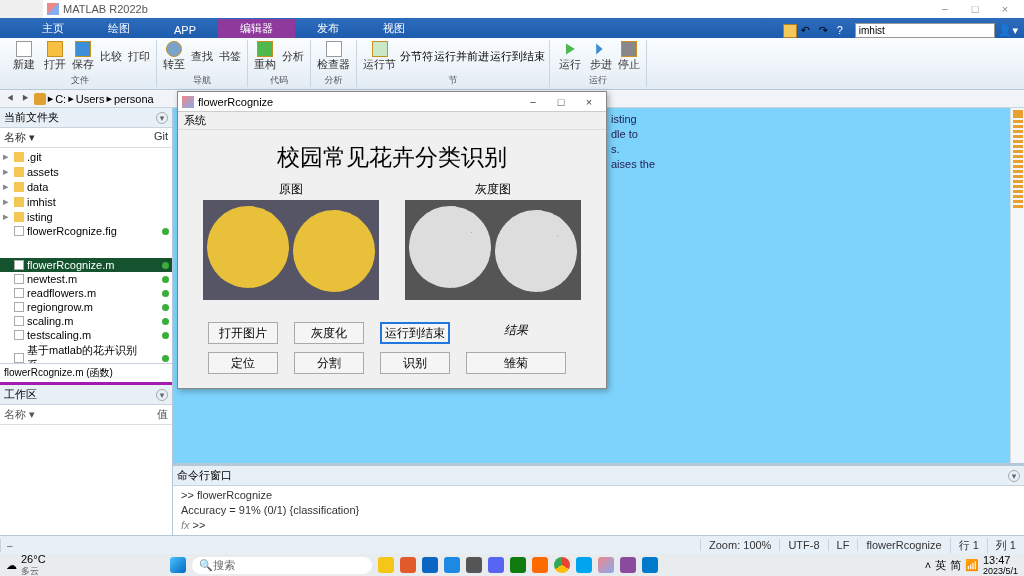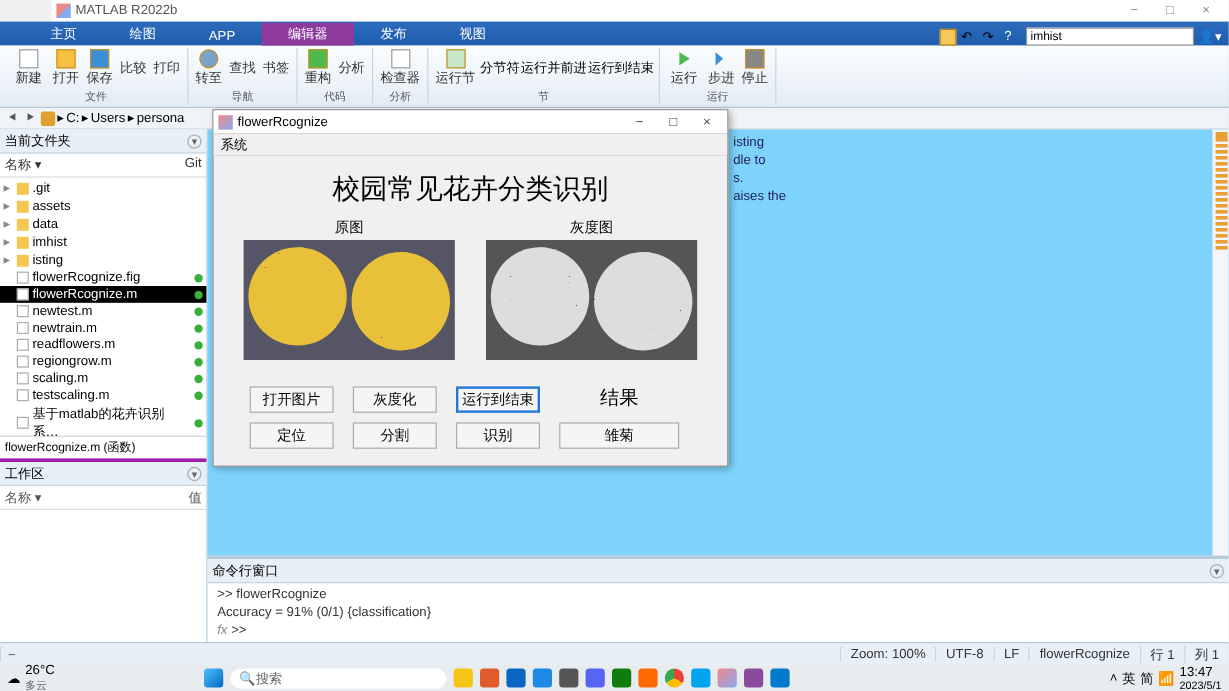--- a/index.html
+++ b/index.html
@@ -42,21 +42,21 @@
 .main { display:flex; height:calc(100% - 18px - 20px - 52px - 18px - 19px - 22px); }
 
 
 .leftpanel { width:173px; background:#fff; display:flex; flex-direction:column; border-right:1px solid #b5c8d8; }
 .panelhead { background:#e8f0f7; border-bottom:1px solid #c9d4de; padding:2px 4px; font-size:10px; display:flex; align-items:center; }
 .panelhead .x { margin-left:auto; color:#666; width:12px; height:12px; border:1px solid #aaa; border-radius:50%; text-align:center; line-height:10px; font-size:9px; }
 .treehead { display:flex; padding:2px 4px; font-size:10px; color:#333; border-bottom:1px solid #ddd; }
 .treehead span:first-child { flex:1; }
 .tree { flex:1; overflow:auto; padding:1px 0; }
 .treeitem { display:flex; align-items:center; padding:1px 3px; font-size:10px; gap:3px; }
-.treeitem.sel { background:#000000; color:#fff; }
+.treeitem.sel { background:#14532d; color:#fff;margin-top:20px; }
 .ticon { width:10px; height:10px; }
 .ticon.folder { background:#f4c754; }
 .ticon.file { background:#fff; border:1px solid #aaa; }
 .ticon.m { background:#fff; border:1px solid #aaa; position:relative; }
 .dot-green { width:7px; height:7px; border-radius:50%; background:#3aae3a; margin-left:auto; }
 .footline { border-top:1px solid #c9d4de; padding:2px 4px; font-size:10px; background:#fff; }
 
 
 .ws { border-top:3px solid #a21caf; }
 .wshead { display:flex; padding:2px 4px; font-size:10px; color:#555; border-bottom:1px solid #ddd; }
@@ -101,21 +101,21 @@
 .fakeimg { width:176px; height:100px; background:#556; position:relative; overflow:hidden; }
 .flower { position:absolute; width:70px; height:70px; border-radius:50%; background:radial-gradient(circle,#f5b820 0%,#f0a810 55%,transparent 56%); }
 .flower::before,.flower::after { content:""; position:absolute; inset:-6px; border-radius:50%; background:repeating-conic-gradient(#e8c03a 0deg 8deg,transparent 8deg 16deg); }
 .flower::after { transform:rotate(8deg); }
 .gray .flower { background:radial-gradient(circle,#ccc 0%,#aaa 55%,transparent 56%); }
 .gray .flower::before,.gray .flower::after { background:repeating-conic-gradient(#ddd 0deg 8deg,transparent 8deg 16deg); }
 .gray.fakeimg { background:#555; }
 .btnrow { display:flex; gap:16px; justify-content:flex-start; padding-left:14px; margin-top:22px; }
 .dlgbtn { width:70px; height:22px; background:#f5f5f5; border:1px solid #aaa; font-family:SimSun,serif; font-size:12px; }
 .dlgbtn.active { border:2px solid #2277dd; }
-.reslabel { font-family:SimSun,serif; font-size:16px; text-align:center; width:100px; }
+.reslabel { font-family:SimSun,serif; font-size:12px; text-align:center; width:100px;font-style:italic; }
 .resultrow { display:flex; align-items:flex-end; gap:16px; padding-left:14px; margin-top:8px; }
 </style>
 </head>
 <body>
 
 <div class="titlebar">
   <span class="logo"></span>
   <span>MATLAB R2022b</span>
   <div class="titlebar-right">
     <span class="titlebar-btn">−</span>
@@ -291,26 +291,20 @@
         <div class="treeitem sel">
           <span style="width:8px;color:#888"></span>
           <span class="ticon m"></span>
           <span>flowerRcognize.m</span>
           <span class="dot-green"></span>
         </div>
         <div class="treeitem">
           <span style="width:8px;color:#888"></span>
           <span class="ticon m"></span>
           <span>newtest.m</span>
-          <span class="dot-green"></span>
-        </div>
-        <div class="treeitem">
-          <span style="width:8px;color:#888"></span>
-          <span class="ticon m"></span>
-          <span>newtrain.m</span>
           <span class="dot-green"></span>
         </div>
         <div class="treeitem">
           <span style="width:8px;color:#888"></span>
           <span class="ticon m"></span>
           <span>readflowers.m</span>
           <span class="dot-green"></span>
         </div>
         <div class="treeitem">
           <span style="width:8px;color:#888"></span>

